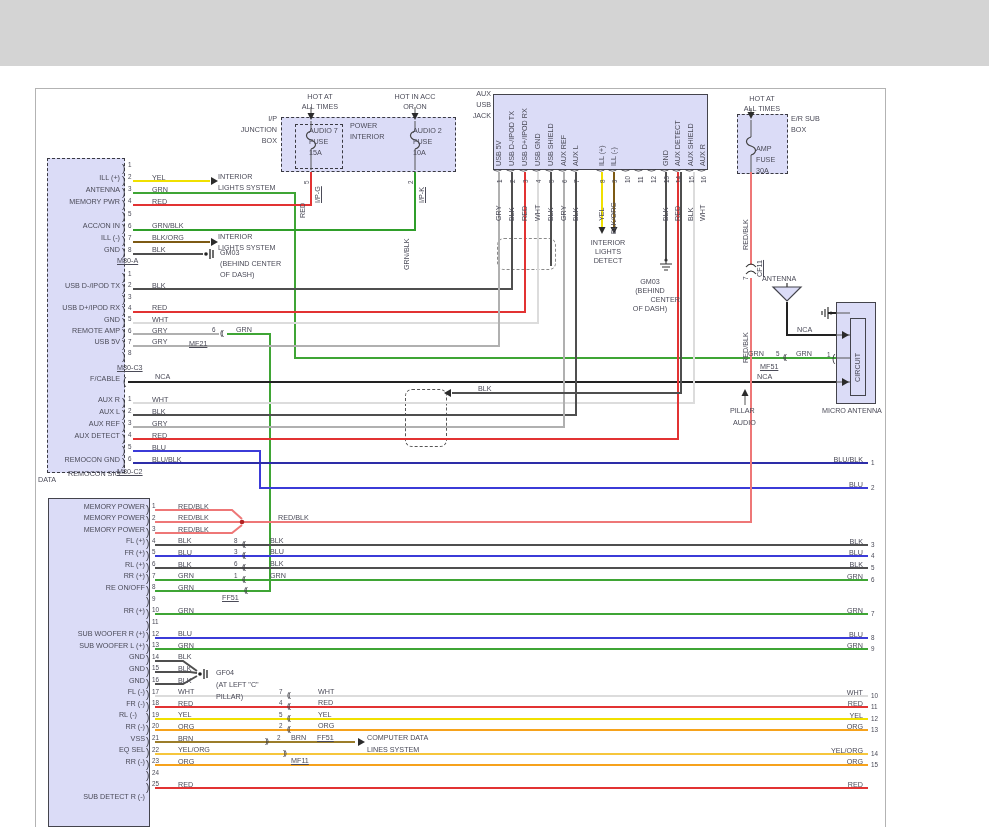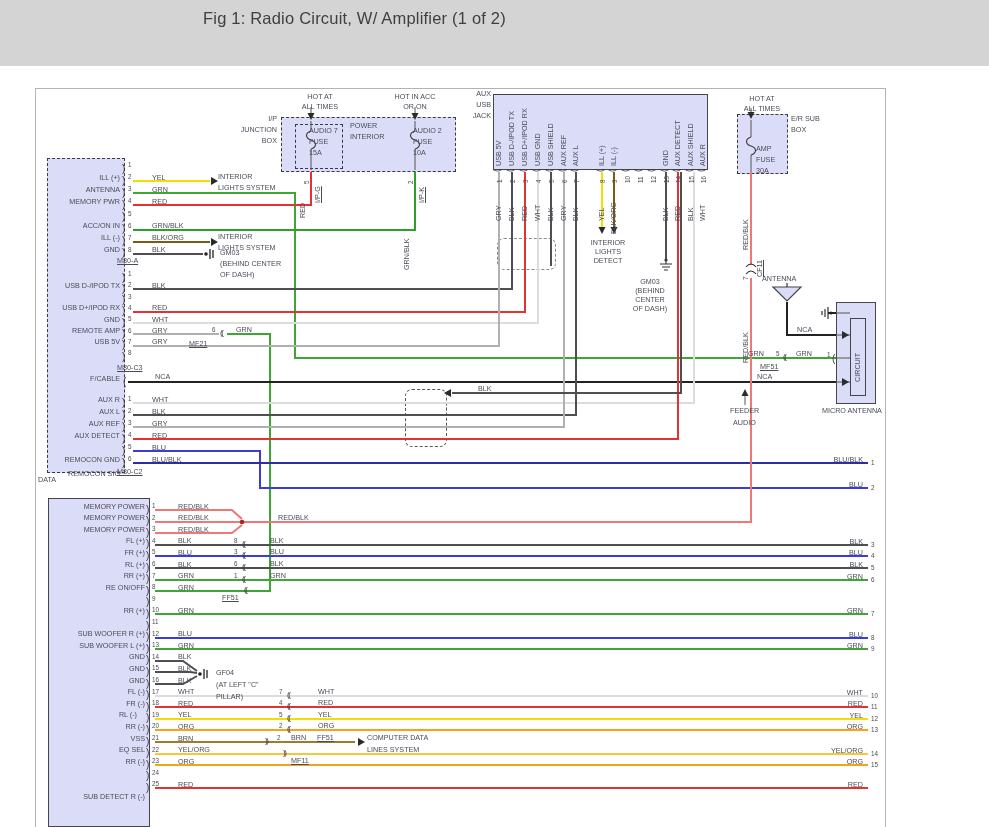--- a/index.html
+++ b/index.html
@@ -24,21 +24,20 @@
   .lb.num{font-size:6.3px;}
   .lb.br{font-size:10px;color:#3a3a42;}
   .lb.spl{font-size:8px;letter-spacing:-1.5px;color:#3a3a42;}
   svg{position:absolute;left:0;top:0;}
 </style>
 </head>
 <body>
 
 <div id="stage">
   <div id="panel"></div>
-  <div id="title">Fig 1: Radio Circuit, W/ Amplifier (1 of 2)</div>
   <div id="boxes">
       <div class="box frame" style="left: 35px; top: 88px; width: 851px; height: 760px;"></div>
       <div class="box lavd" style="left: 281px; top: 117px; width: 175px; height: 55px;"></div>
       <div class="box clr" style="left: 295px; top: 124px; width: 48px; height: 45px;"></div>
       <div class="box lavd" style="left: 737px; top: 114px; width: 51px; height: 60px;"></div>
       <div class="box lavd" style="left: 47px; top: 158px; width: 78px; height: 315px;"></div>
       <div class="box lav" style="left: 48px; top: 498px; width: 102px; height: 329px;"></div>
       <div class="box lav" style="left: 493px; top: 94px; width: 215px; height: 76px;"></div>
       <div class="box lav" style="left: 836px; top: 302px; width: 40px; height: 102px;"></div>
       <div class="box inner" style="left: 850px; top: 318px; width: 16px; height: 78px;"></div>
@@ -472,21 +471,21 @@
       <div class="lb u" style="left: 181px; top: 340px; margin-left: 8px;">MF21</div>
       <div class="lb" style="left: 155px; top: 373px;">NCA</div>
       <div class="lb br" style="left: 123px; top: 376px;">(</div>
       <div class="lb" style="left: 38px; top: 476px;">DATA</div>
       <div class="lb" style="left: 478px; top: 385px;">BLK</div>
       <div class="lb ctr" style="left: 588px; top: 239px; width: 40px;">INTERIOR</div>
       <div class="lb ctr" style="left: 588px; top: 248px; width: 40px;">LIGHTS</div>
       <div class="lb ctr" style="left: 588px; top: 257px; width: 40px;">DETECT</div>
       <div class="lb ctr" style="left: 620px; top: 278px; width: 60px;">GM03</div>
       <div class="lb ctr" style="left: 620px; top: 287px; width: 60px;">(BEHIND</div>
-      <div class="lb ctr" style="left: 620px; top: 296px; width: 60px;">CENTER</div>
+      <div class="lb ctr" style="left: 620px; top: 296px; width: 60px; text-align: right;">CENTER</div>
       <div class="lb ctr" style="left: 620px; top: 305px; width: 60px;">OF DASH)</div>
       <div class="lb" style="left: 278px; top: 514px;">RED/BLK</div>
       <div class="lb num" style="left: 234px; top: 537px;">8</div>
       <div class="lb spl" style="left: 242px; top: 539px;">((</div>
       <div class="lb" style="left: 270px; top: 537px;">BLK</div>
       <div class="lb num" style="left: 234px; top: 548px;">3</div>
       <div class="lb spl" style="left: 242px; top: 550px;">((</div>
       <div class="lb" style="left: 270px; top: 548px;">BLU</div>
       <div class="lb num" style="left: 234px; top: 560px;">6</div>
       <div class="lb spl" style="left: 242px; top: 562px;">((</div>
@@ -523,16 +522,16 @@
       <div class="lb num" style="left: 776px; top: 350px;">5</div>
       <div class="lb spl" style="left: 783px; top: 352px;">((</div>
       <div class="lb" style="left: 796px; top: 350px;">GRN</div>
       <div class="lb u" style="left: 760px; top: 363px;">MF51</div>
       <div class="lb num" style="left: 827px; top: 351px;">1</div>
       <div class="lb br" style="left: 832px; top: 353px;">(</div>
       <div class="lb" style="left: 797px; top: 326px;">NCA</div>
       <div class="lb" style="left: 757px; top: 373px;">NCA</div>
       <div class="lb" style="left: 762px; top: 275px;">ANTENNA</div>
       <div class="lb" style="left: 822px; top: 407px;">MICRO ANTENNA</div>
-      <div class="lb" style="left: 730px; top: 407px;">FEEDER</div>
+      <div class="lb" style="left: 730px; top: 407px;">PILLAR</div>
       <div class="lb" style="left: 733px; top: 419px;">AUDIO</div>
     </div>
 </div>
 
 </body></html>

